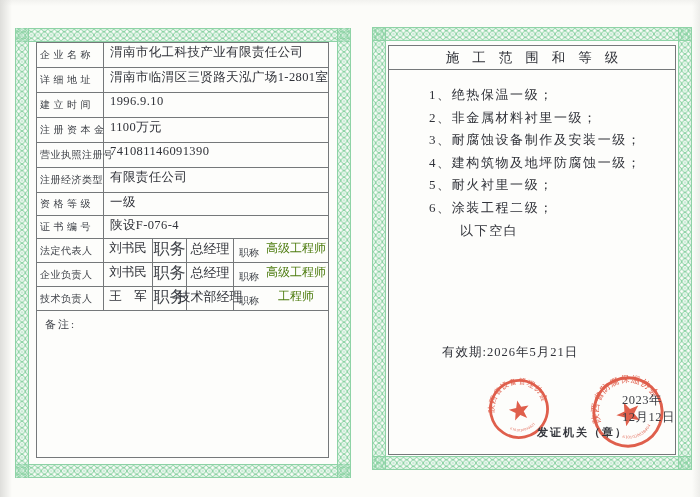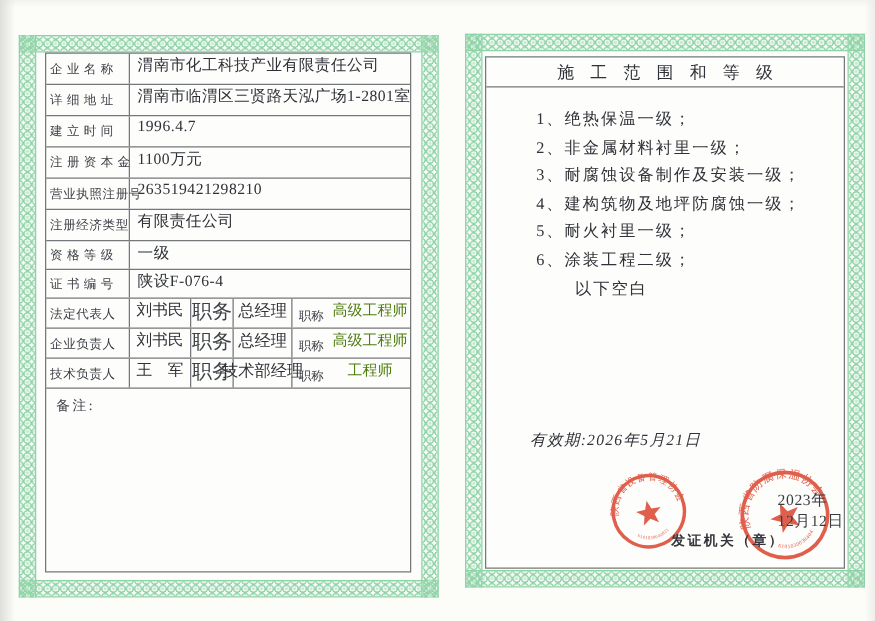--- a/index.html
+++ b/index.html
@@ -64,21 +64,21 @@
     border:1px solid var(--line,#75787a);box-sizing:border-box;
   }
   .rtitle{
     height:24px;border-bottom:1px solid var(--line,#75787a);box-sizing:border-box;
     display:flex;align-items:center;justify-content:center;
     font-size:13.5px;letter-spacing:13px;padding-left:13px;color:#303239;
   }
   .ritems{position:absolute;left:40px;top:38px;right:10px;}
   .ritem{font-size:13px;line-height:22.6px;letter-spacing:1.6px;color:#303239;white-space:nowrap;}
   .rblank{font-size:13px;line-height:22.6px;letter-spacing:1.6px;color:#303239;margin-left:31px;}
-  .rvalid{position:absolute;left:35px;top:298px;font-size:12.5px;letter-spacing:1px;color:#303239;font-style:italic;}
+  .rvalid{position:absolute;left:53px;top:298px;font-size:12.5px;letter-spacing:1px;color:#303239;}
   .rdate{position:absolute;left:207px;top:346px;font-size:12.5px;letter-spacing:.5px;color:#3a3c42;z-index:3;padding-left:26px;}
   .rissuer{position:absolute;left:148px;top:379px;font-size:11px;letter-spacing:2px;font-weight:bold;color:#34363c;z-index:3;}
   .seal{position:absolute;color:var(--stamp,#dc4a35);opacity:.88;z-index:2;}
   .seal svg{display:block;}
   .seal-l{left:99px;top:332px;width:62px;height:62px;transform:rotate(-12deg);}
   .seal-r{left:202px;top:329px;width:74px;height:74px;transform:rotate(-24deg);}
 </style>
 </head>
 <body>
 
@@ -94,29 +94,29 @@
       <div class="row h25">
         <div class="lbl">企 业 名 称</div>
         <div class="val">渭南市化工科技产业有限责任公司</div>
       </div>
       <div class="row h25">
         <div class="lbl">详 细 地 址</div>
         <div class="val">渭南市临渭区三贤路天泓广场1-2801室</div>
       </div>
       <div class="row h25">
         <div class="lbl">建 立 时 间</div>
-        <div class="val">1996.4.7</div>
+        <div class="val">1996.9.10</div>
       </div>
       <div class="row h25">
         <div class="lbl">注 册 资 本 金</div>
         <div class="val">1100万元</div>
       </div>
       <div class="row h25">
         <div class="lbl">营业执照注册号</div>
-        <div class="val">263519421298210</div>
+        <div class="val">741081146091390</div>
       </div>
       <div class="row h25">
         <div class="lbl">注册经济类型</div>
         <div class="val">有限责任公司</div>
       </div>
       <div class="row h23">
         <div class="lbl">资 格 等 级</div>
         <div class="val">一级</div>
       </div>
       <div class="row h23">

